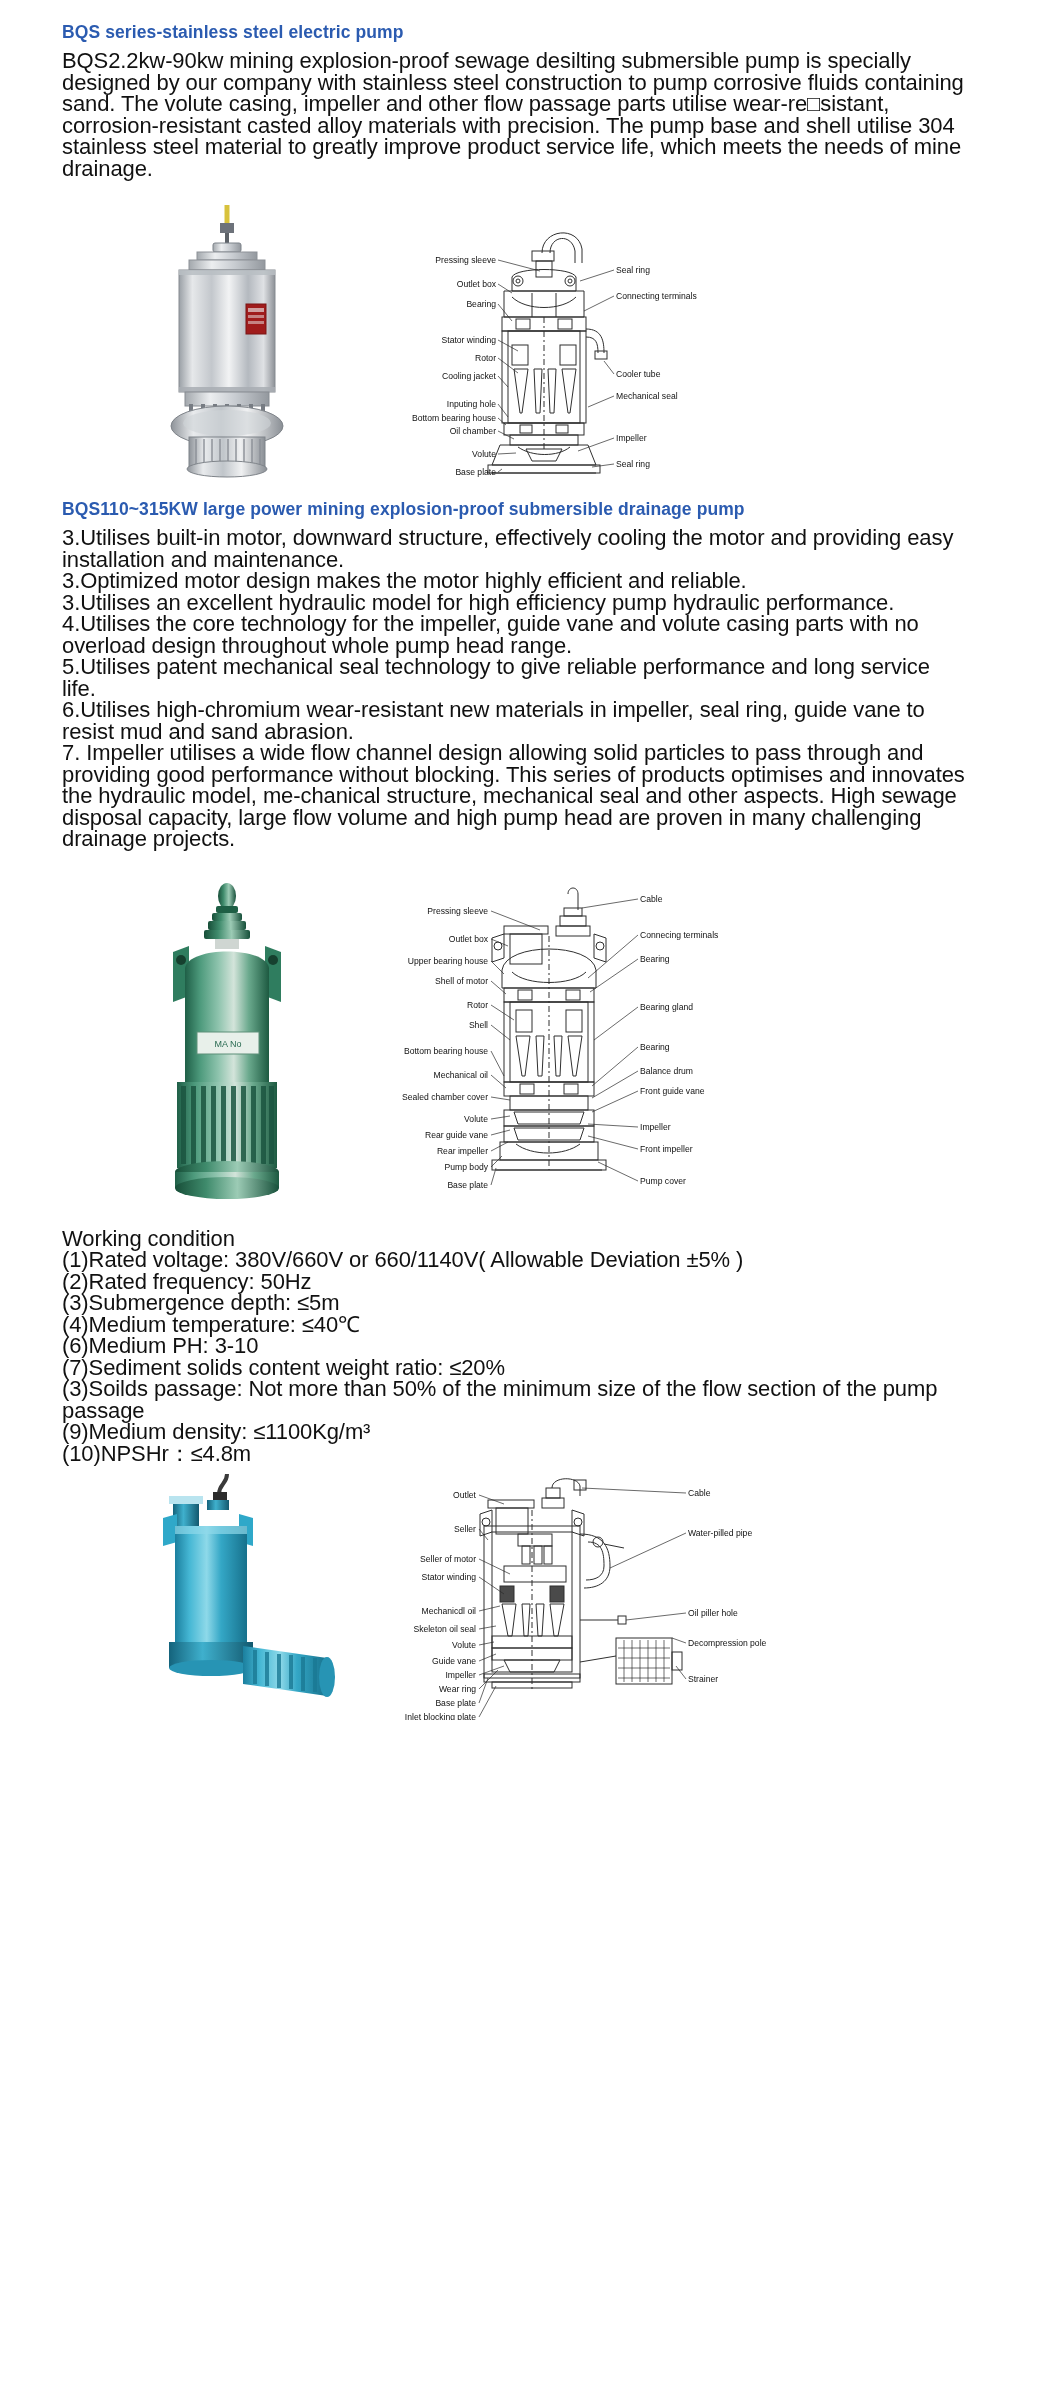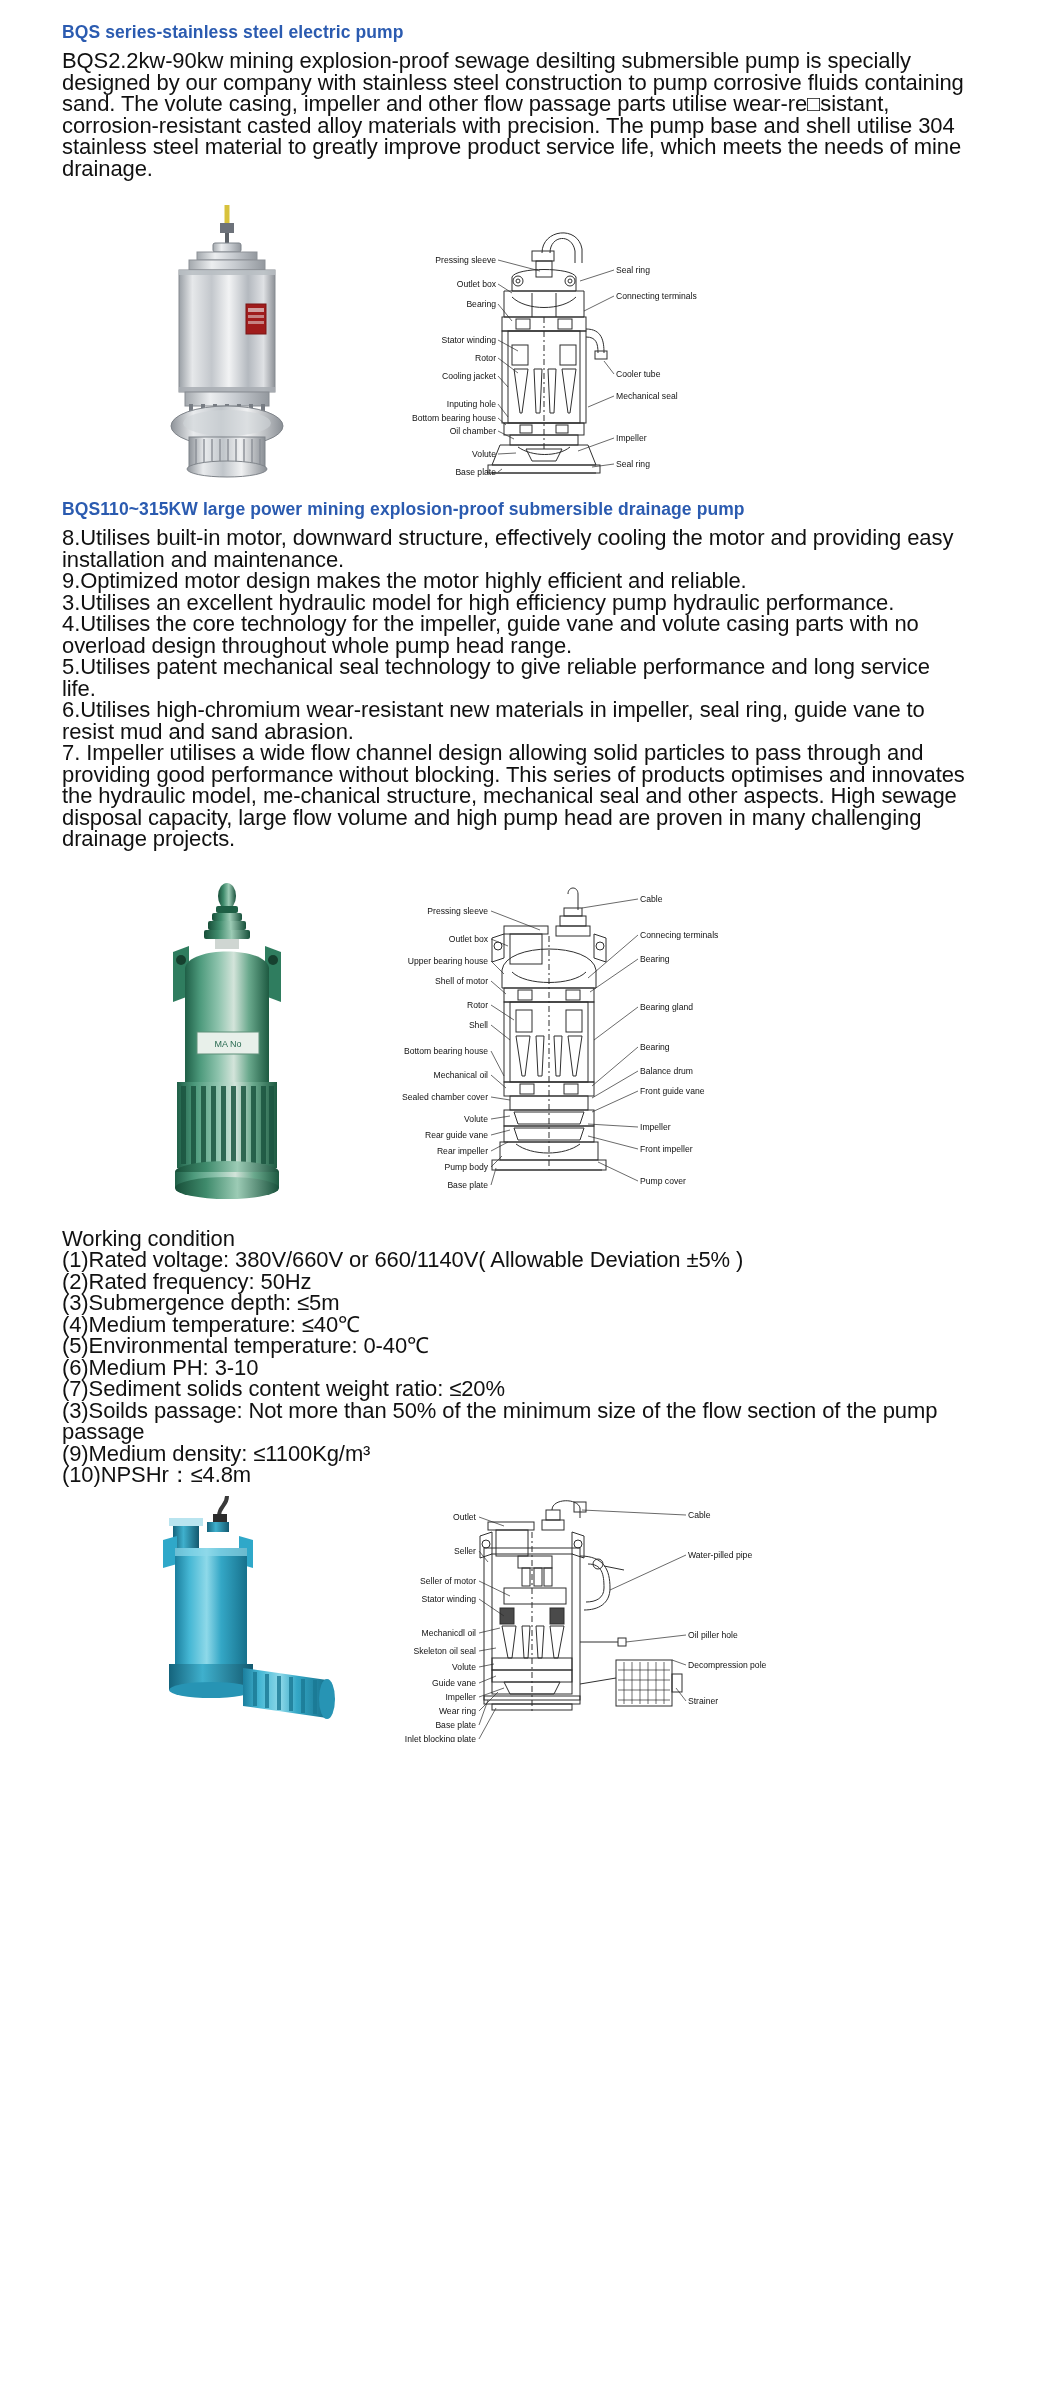--- a/index.html
+++ b/index.html
@@ -227,22 +227,22 @@
             <path d="M222 263 L200 266"></path>
           </g>
         </svg>
       </div>
     </div>
   </div>
 
   <div class="section sp-a">
     <h2 class="heading">BQS110~315KW large power mining explosion-proof submersible drainage pump</h2>
     <div class="lines">
-      <div>8.Utilises built-in motor, downward structure, effectively cooling the motor and providing easy installation and maintenance.</div>
-      <div>9.Optimized motor design makes the motor highly efficient and reliable.</div>
+      <div>3.Utilises built-in motor, downward structure, effectively cooling the motor and providing easy installation and maintenance.</div>
+      <div>3.Optimized motor design makes the motor highly efficient and reliable.</div>
       <div>3.Utilises an excellent hydraulic model for high efficiency pump hydraulic performance.</div>
       <div>4.Utilises the core technology for the impeller, guide vane and volute casing parts with no overload design throughout whole pump head range.</div>
       <div>5.Utilises patent mechanical seal technology to give reliable performance and long service life.</div>
       <div>6.Utilises high-chromium wear-resistant new materials in impeller, seal ring, guide vane to resist mud and sand abrasion.</div>
       <div>7. Impeller utilises a wide flow channel design allowing solid particles to pass through and providing good performance without blocking. This series of products optimises and innovates the hydraulic model, me-chanical structure, mechanical seal and other aspects. High sewage disposal capacity, large flow volume and high pump head are proven in many challenging drainage projects.</div>
     </div>
 
     <div class="figrow" style="margin-top:30px;">
 
       <div class="photo-cell" style="width:330px;">
@@ -420,21 +420,20 @@
     </div>
   </div>
 
   <div class="section sp-a">
     <div class="lines">
       <div>Working condition</div>
       <div>(1)Rated voltage: 380V/660V or 660/1140V( Allowable Deviation ±5% )</div>
       <div>(2)Rated frequency: 50Hz</div>
       <div>(3)Submergence depth: ≤5m</div>
       <div>(4)Medium temperature: ≤40℃</div>
-      <div>(5)Environmental temperature: 0-40℃</div>
       <div>(6)Medium PH: 3-10</div>
       <div>(7)Sediment solids content weight ratio: ≤20%</div>
       <div>(3)Soilds passage: Not more than 50% of the minimum size of the flow section of the pump passage</div>
       <div>(9)Medium density: ≤1100Kg/m³</div>
       <div>(10)NPSHr：≤4.8m</div>
     </div>
 
     <div class="figrow" style="margin-top:6px;">
 
       <div class="photo-cell" style="width:330px;">

